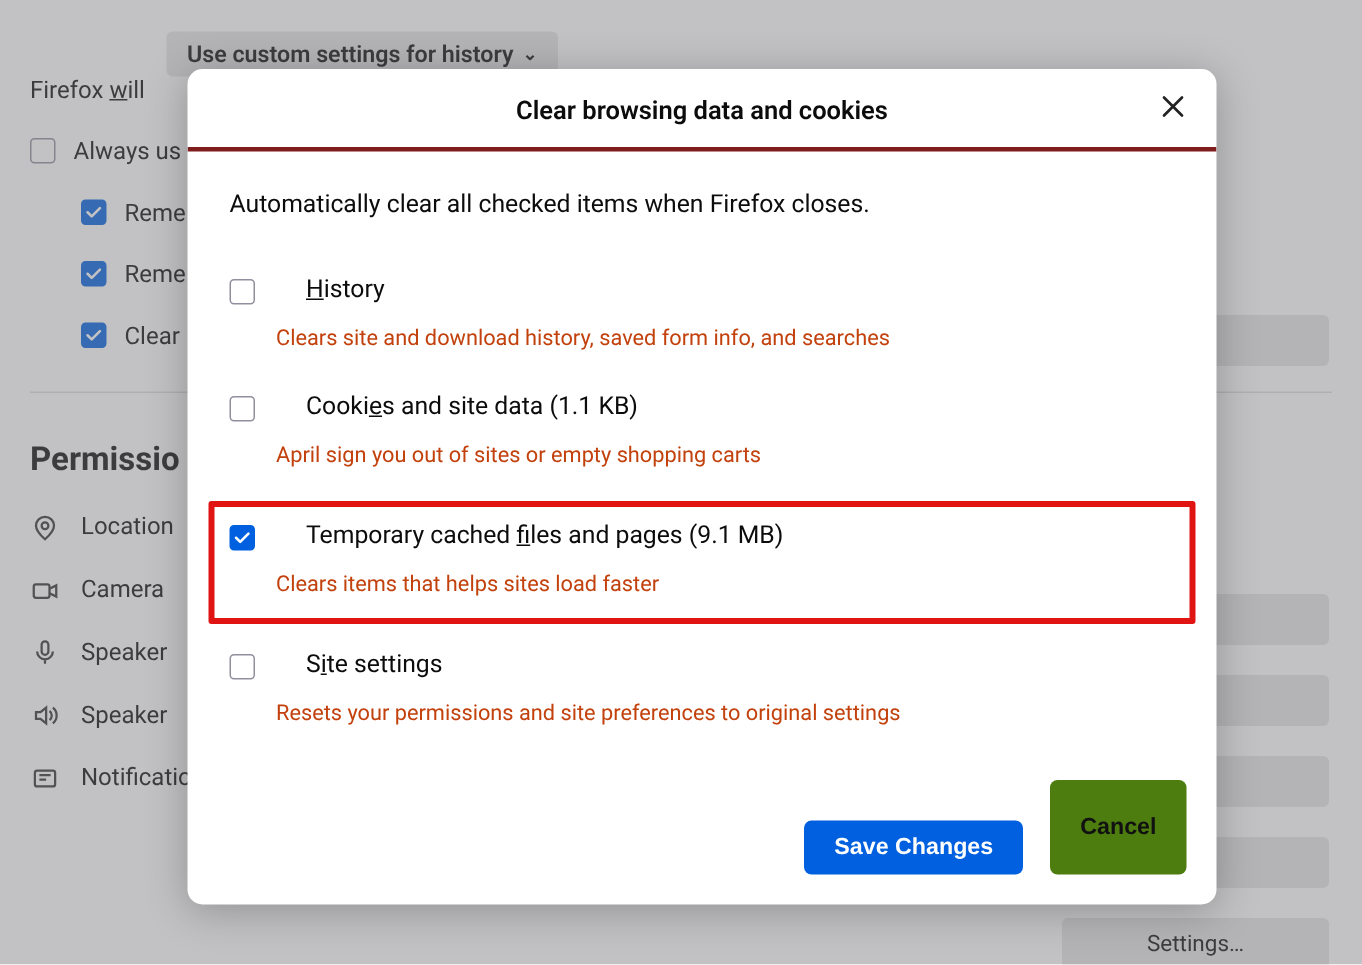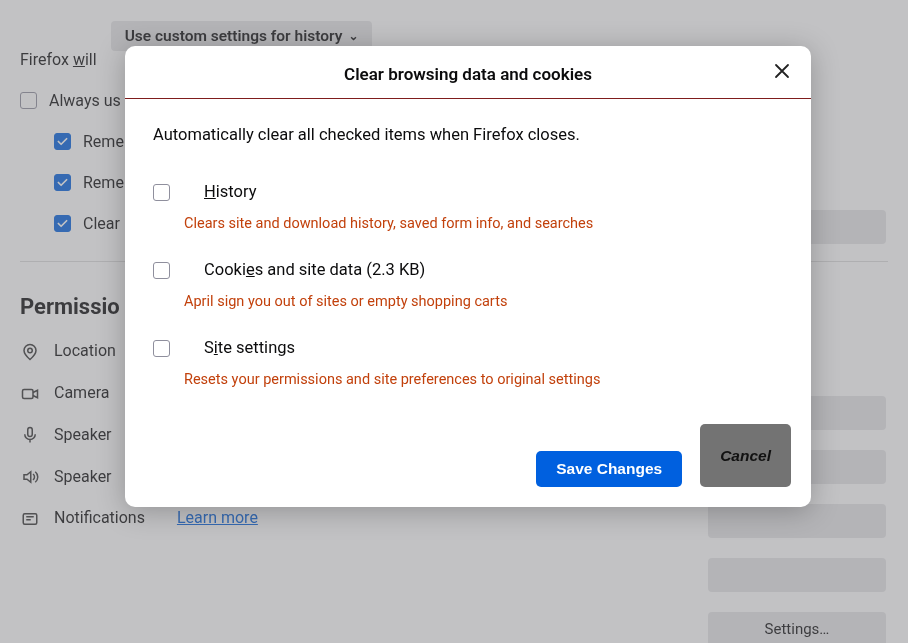--- a/index.html
+++ b/index.html
@@ -70,21 +70,21 @@
     left: 125px; top: 46px;
     width: 686px;
     background:#fff;
     border-radius: 10px;
     box-shadow: 0 4px 28px rgba(0,0,0,0.25);
     overflow:hidden;
   }
   .dialog-header {
     position:relative;
     padding: 18px 20px 14px;
-    border-bottom: 1px solid #7f1d1d;
+    border-bottom: 3px solid #7f1d1d;
     text-align:center;
     font-weight:600; font-size:17px;
   }
   .close-x {
     position:absolute; right:18px; top:14px;
     width:22px; height:22px; display:flex; align-items:center; justify-content:center;
     cursor:pointer;
   }
   .close-x svg { width:16px; height:16px; }
 
@@ -108,21 +108,21 @@
 
   .dialog-footer {
     display:flex; justify-content:flex-end; gap:18px;
     padding: 8px 20px 20px;
   }
   .btn {
     padding: 9px 20px; border-radius:5px; font-size:15.5px; font-weight:600;
     border:none; cursor:pointer;
   }
   .btn.primary { background:#0060df; color:#fff;margin-top:27px; }
-  .btn.secondary { background:#737373; color:#111;font-style:italic; }
+  .btn.secondary { background:#4d7c0f; color:#111; }
 
   .u { text-decoration: underline; text-decoration-thickness:1px; }
 </style>
 </head>
 <body>
 
 <div class="settings-bg">
 
   <div class="history-row">
     <span class="label">
@@ -253,25 +253,38 @@
       <span class="chk"></span>
       <div class="opt-text">
         <div class="title"><span></span><span class="u">H</span><span>istory</span></div>
         <div class="desc">Clears site and download history, saved form info, and searches</div>
       </div>
     </div>
 
     <div class="opt">
       <span class="chk"></span>
       <div class="opt-text">
-        <div class="title"><span>Cooki</span><span class="u">e</span><span>s and site data (2.3 KB)</span></div>
+        <div class="title"><span>Cooki</span><span class="u">e</span><span>s and site data (1.1 KB)</span></div>
         <div class="desc">April sign you out of sites or empty shopping carts</div>
       </div>
     </div>
 
+    <div class="highlight">
+      <div class="opt" style="padding:0">
+        <span class="chk checked">
+          <svg viewBox="0 0 16 16">
+              <path d="M2 8l4 4 8-8" stroke="#fff" stroke-width="2.5" fill="none" stroke-linecap="round" stroke-linejoin="round"></path>
+            </svg>
+        </span>
+        <div class="opt-text">
+          <div class="title"><span>Temporary cached </span><span class="u">f</span><span>iles and pages (9.1 MB)</span></div>
+          <div class="desc">Clears items that helps sites load faster</div>
+        </div>
+      </div>
+    </div>
 
     <div class="opt">
       <span class="chk"></span>
       <div class="opt-text">
         <div class="title"><span>S</span><span class="u">i</span><span>te settings</span></div>
         <div class="desc">Resets your permissions and site preferences to original settings</div>
       </div>
     </div>
   </div>
 

